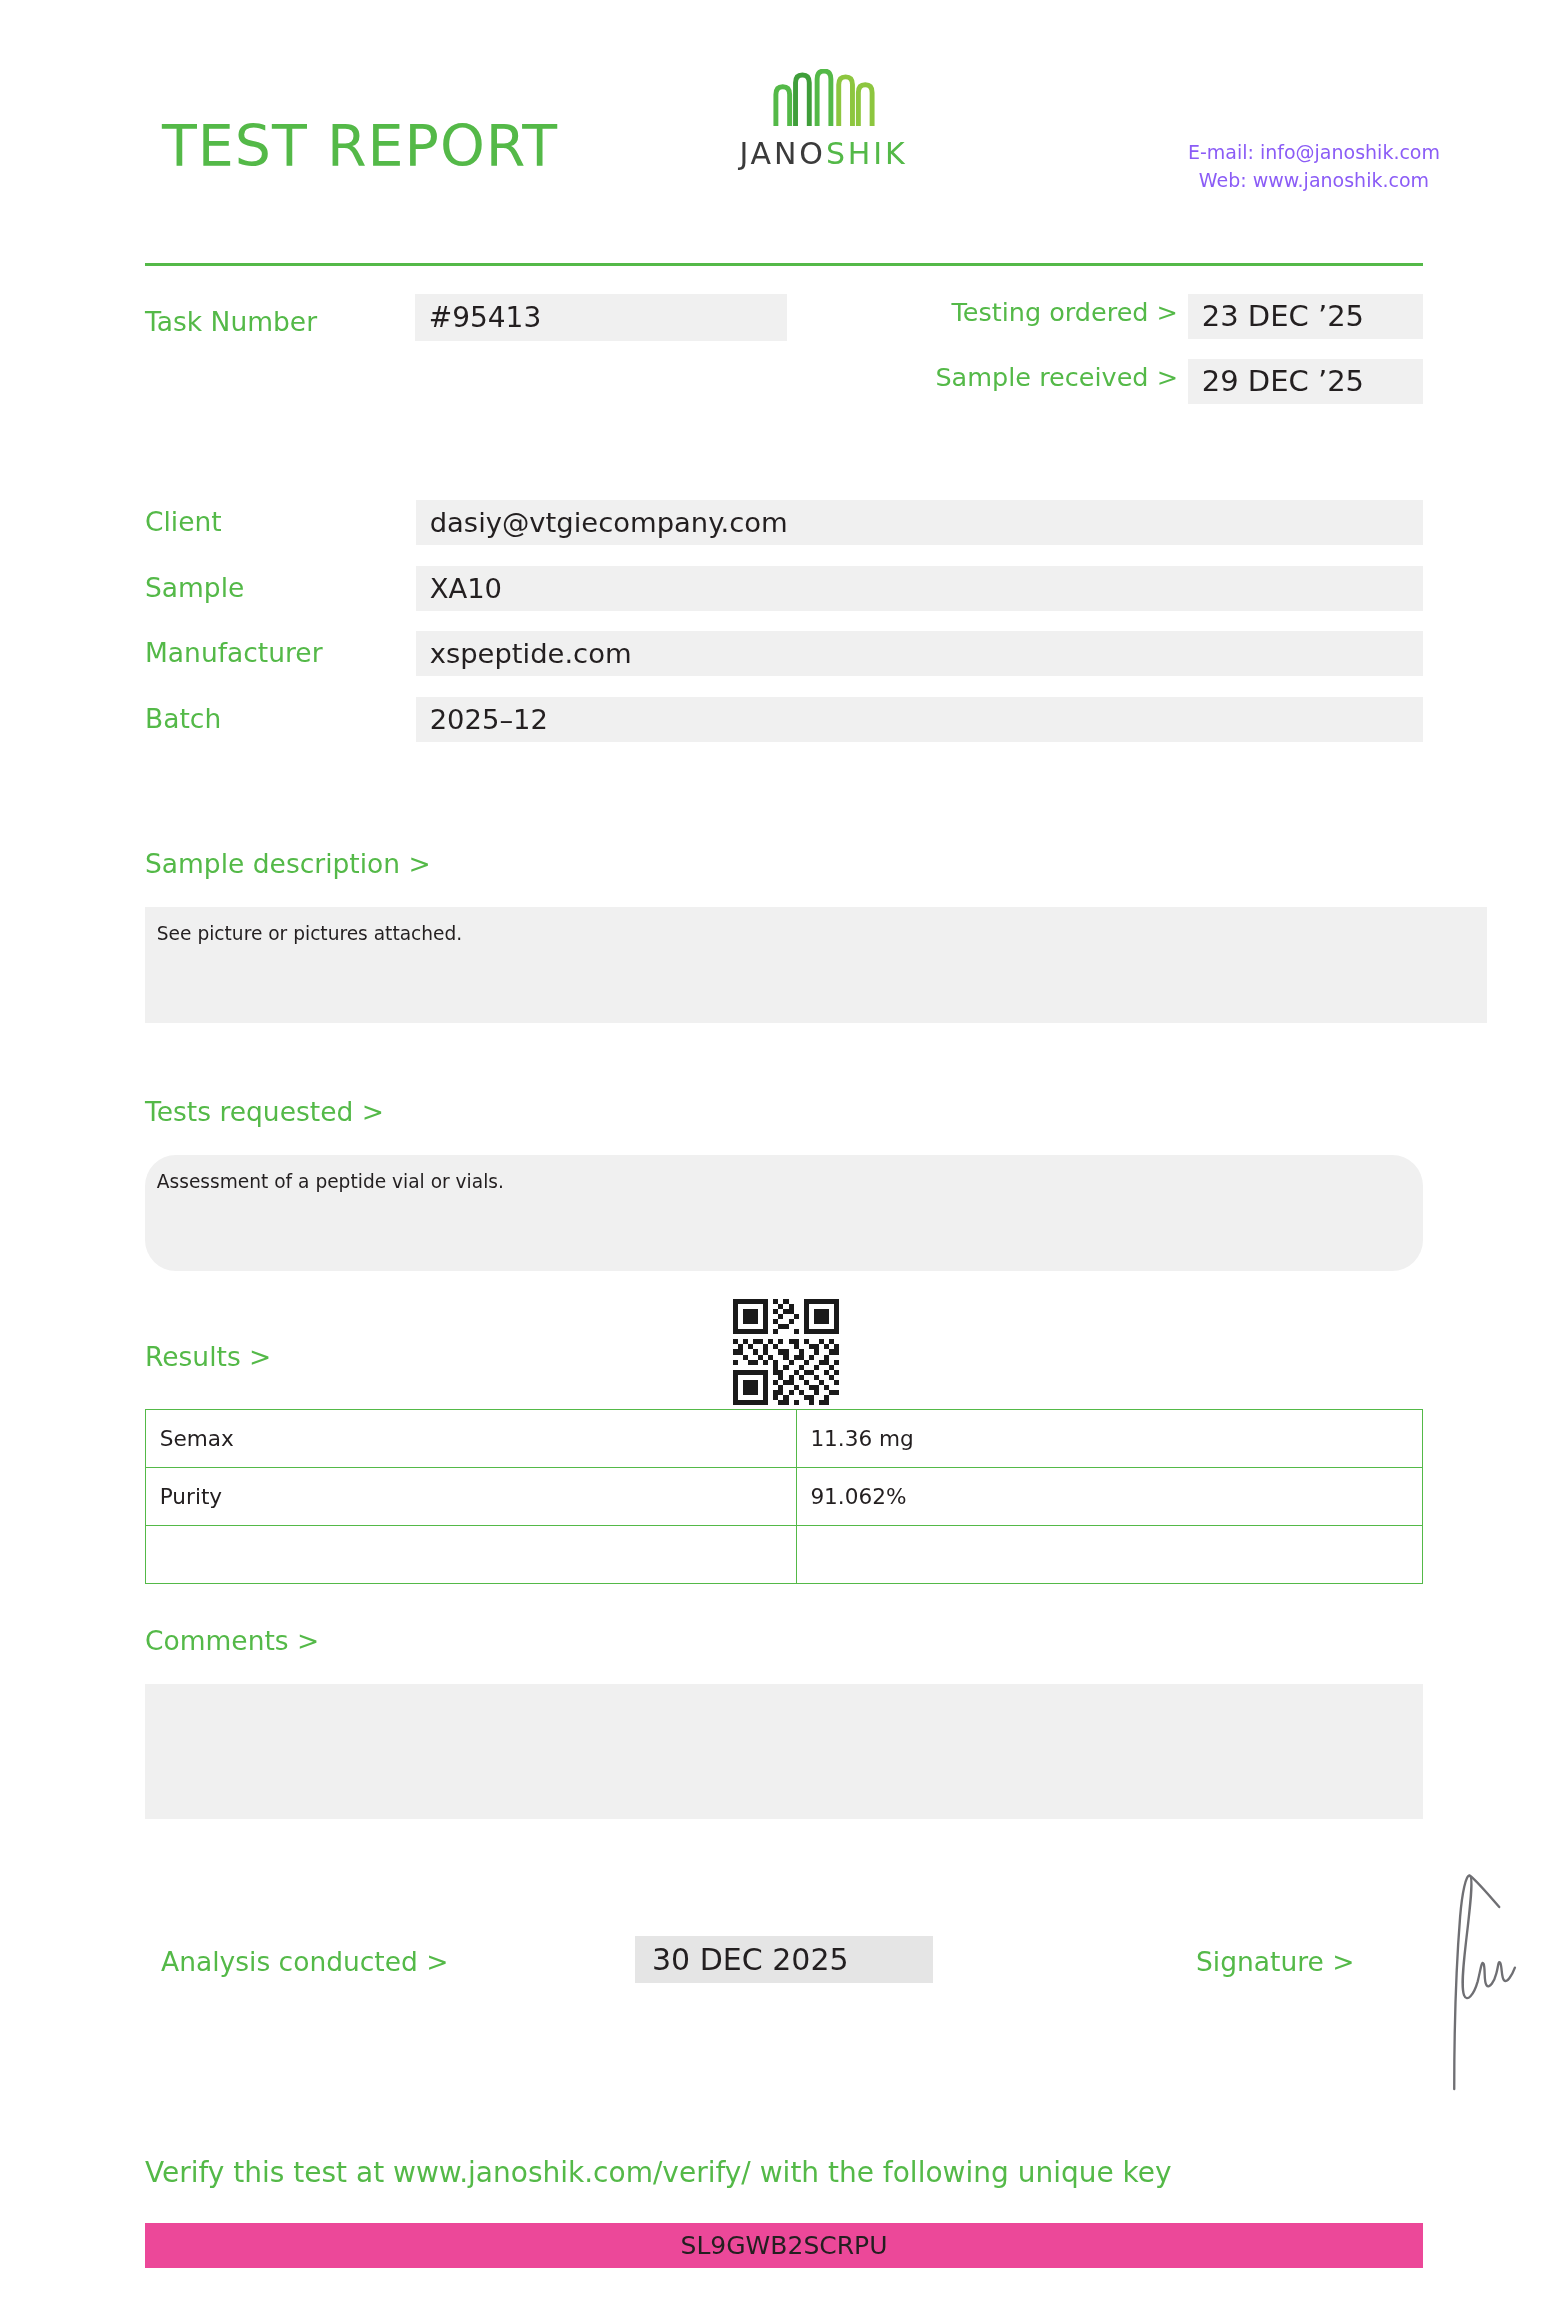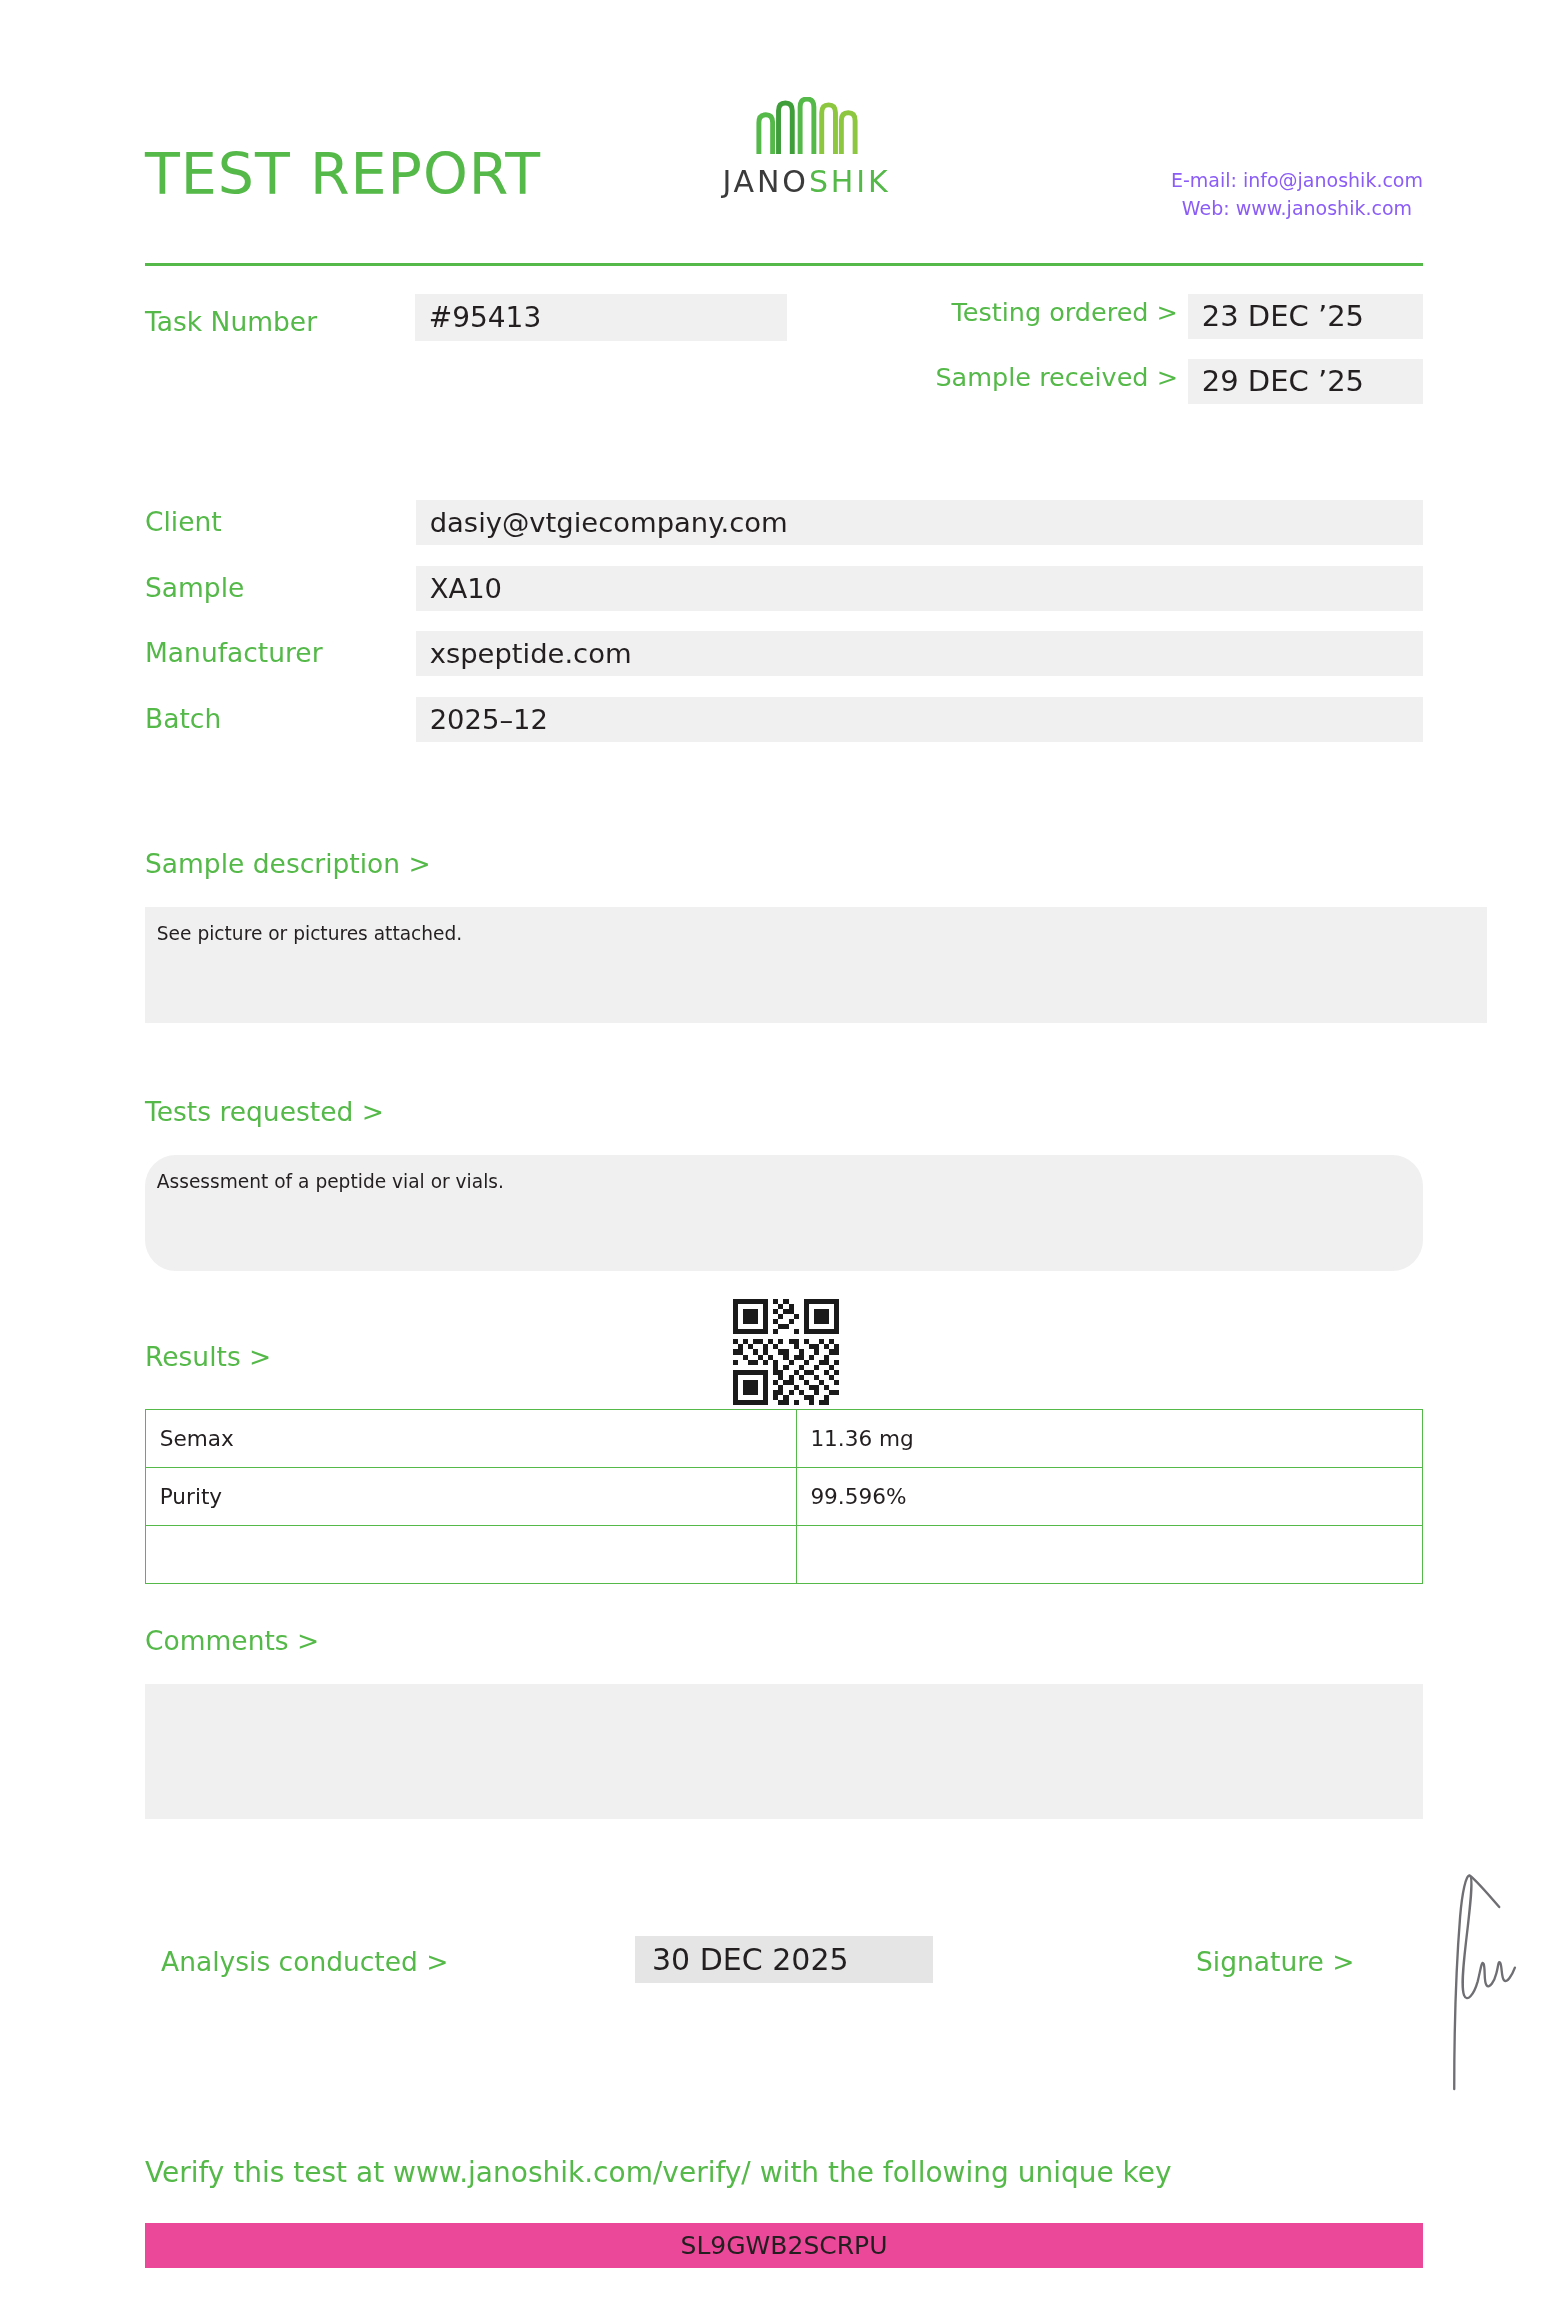--- a/index.html
+++ b/index.html
@@ -17,24 +17,23 @@
   }
   .page {
     position: absolute;
     left: 0; top: 0;
     width: 1568px;
     height: 2313px;
     background: #fff;
   }
   .inner {
     position: absolute;
-    left: 145px;
+    left: 162px;
     top: 0;
     width: 1278px;
-    margin-top: 28px;
   }
 
   
   .header {
     position: relative;
     height: 196px;
   }
   .report-title {
     position: absolute;
     left: 0;
@@ -493,21 +492,21 @@
   </div>
 
   <table class="results-table">
     <tbody>
         <tr>
       <td class="c1">Semax</td>
       <td>11.36 mg</td>
     </tr>
     <tr>
       <td class="c1">Purity</td>
-      <td>99.596%</td>
+      <td>91.062%</td>
     </tr>
     <tr>
       <td class="c1"></td>
       <td></td>
     </tr>
   </tbody>
     </table>
 
   <div class="section-title comments-title">Comments &gt;</div>
   <div class="block-grey comments-box">

